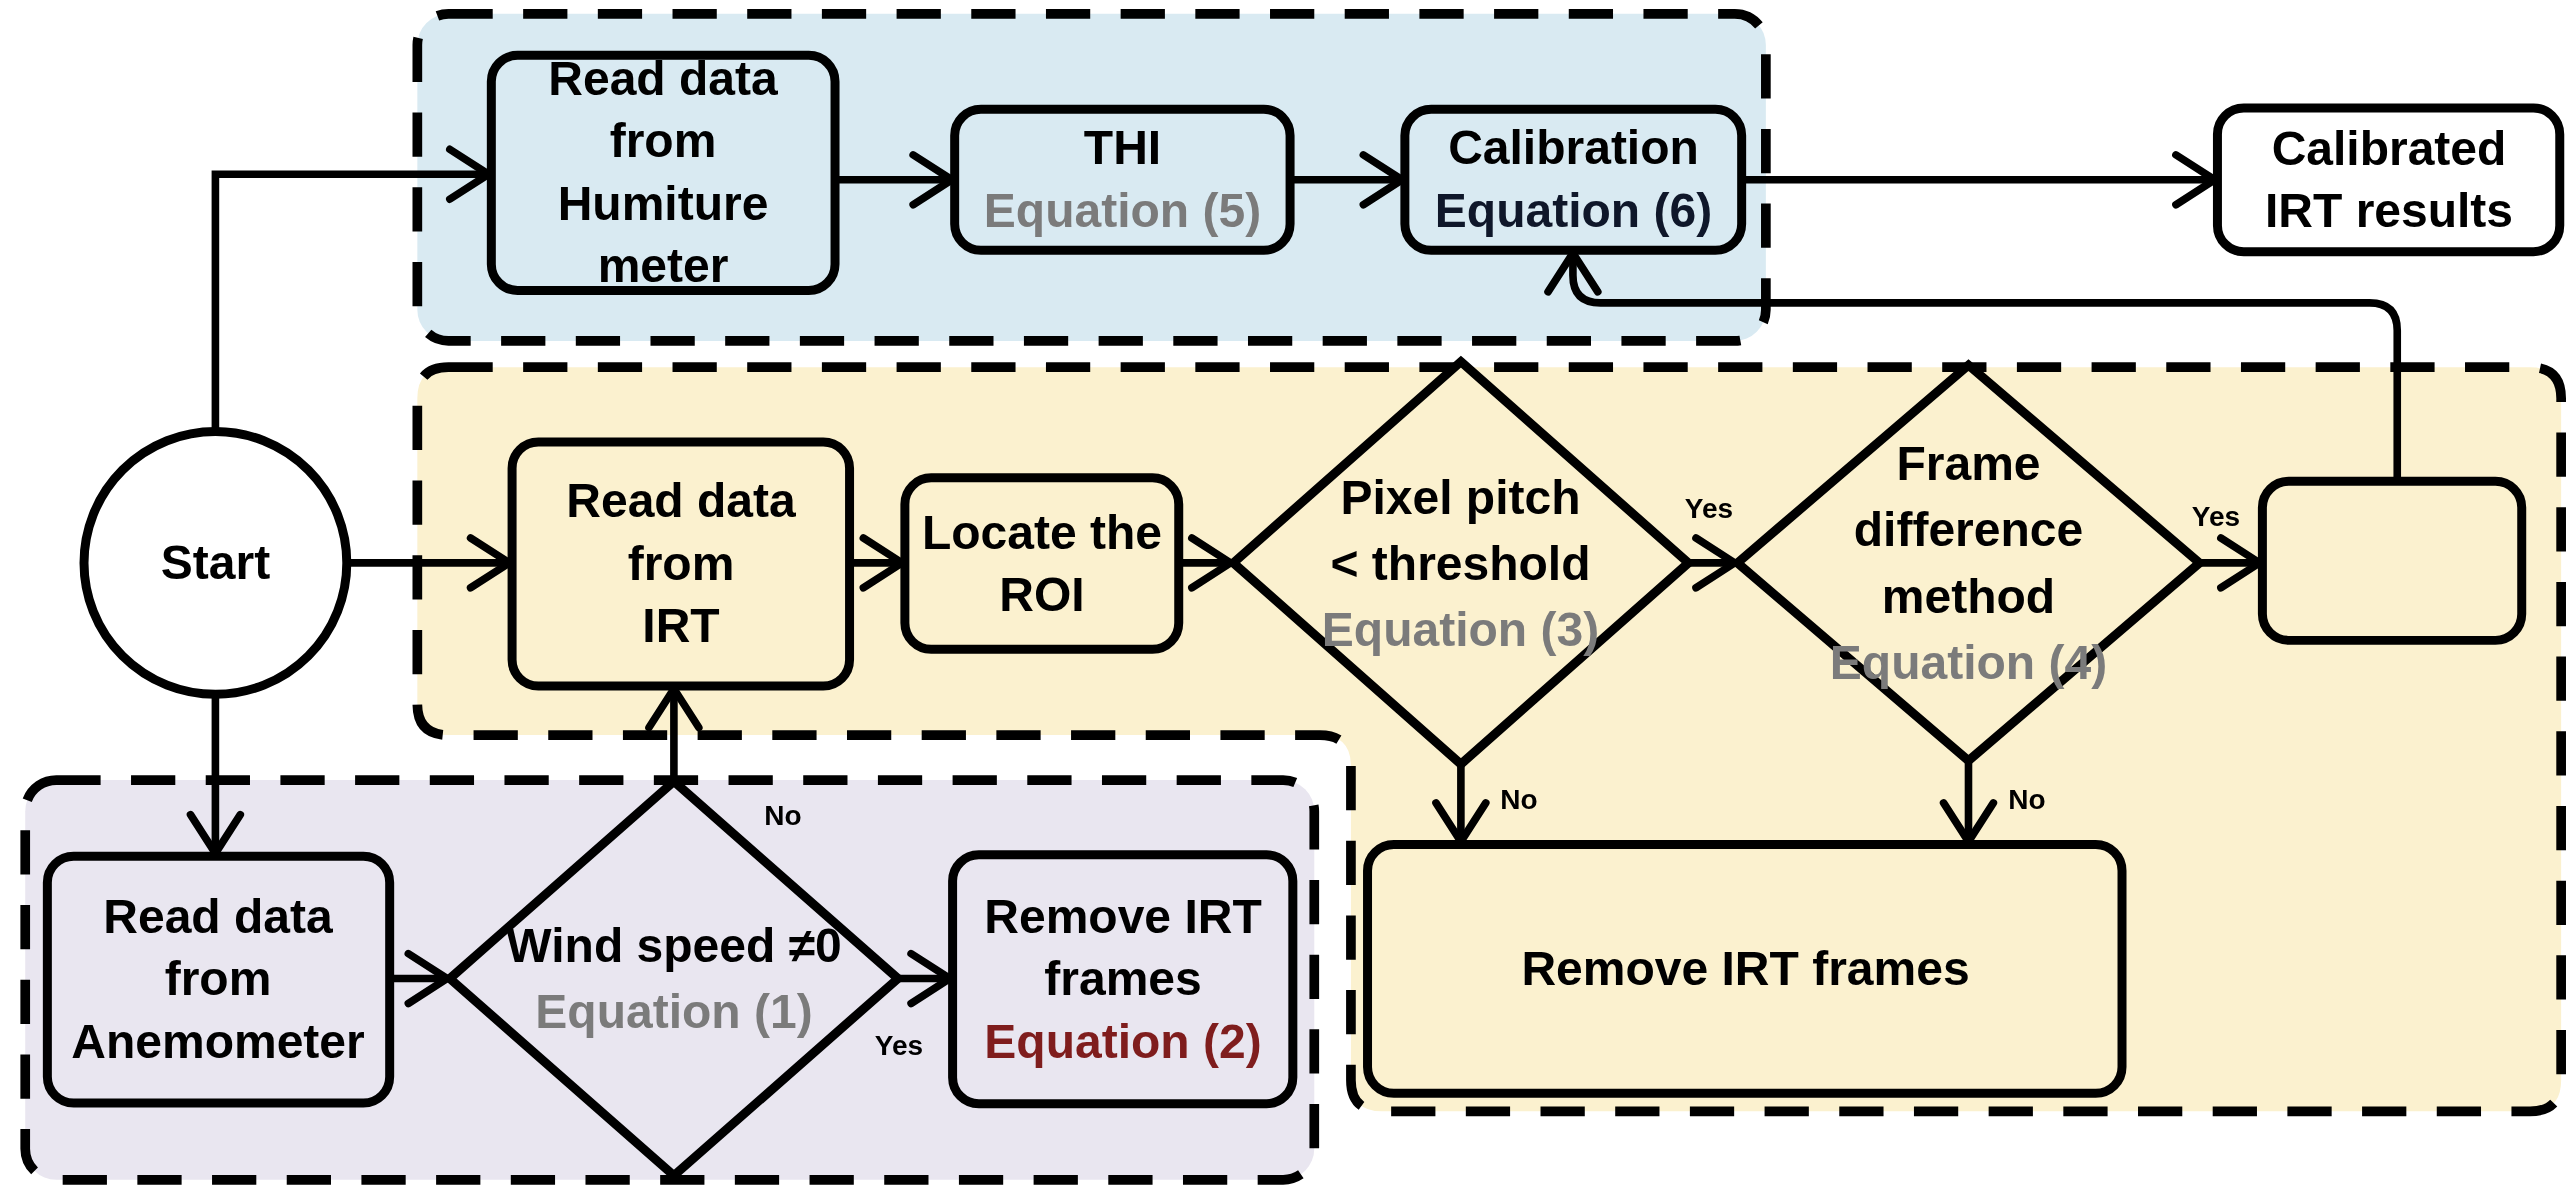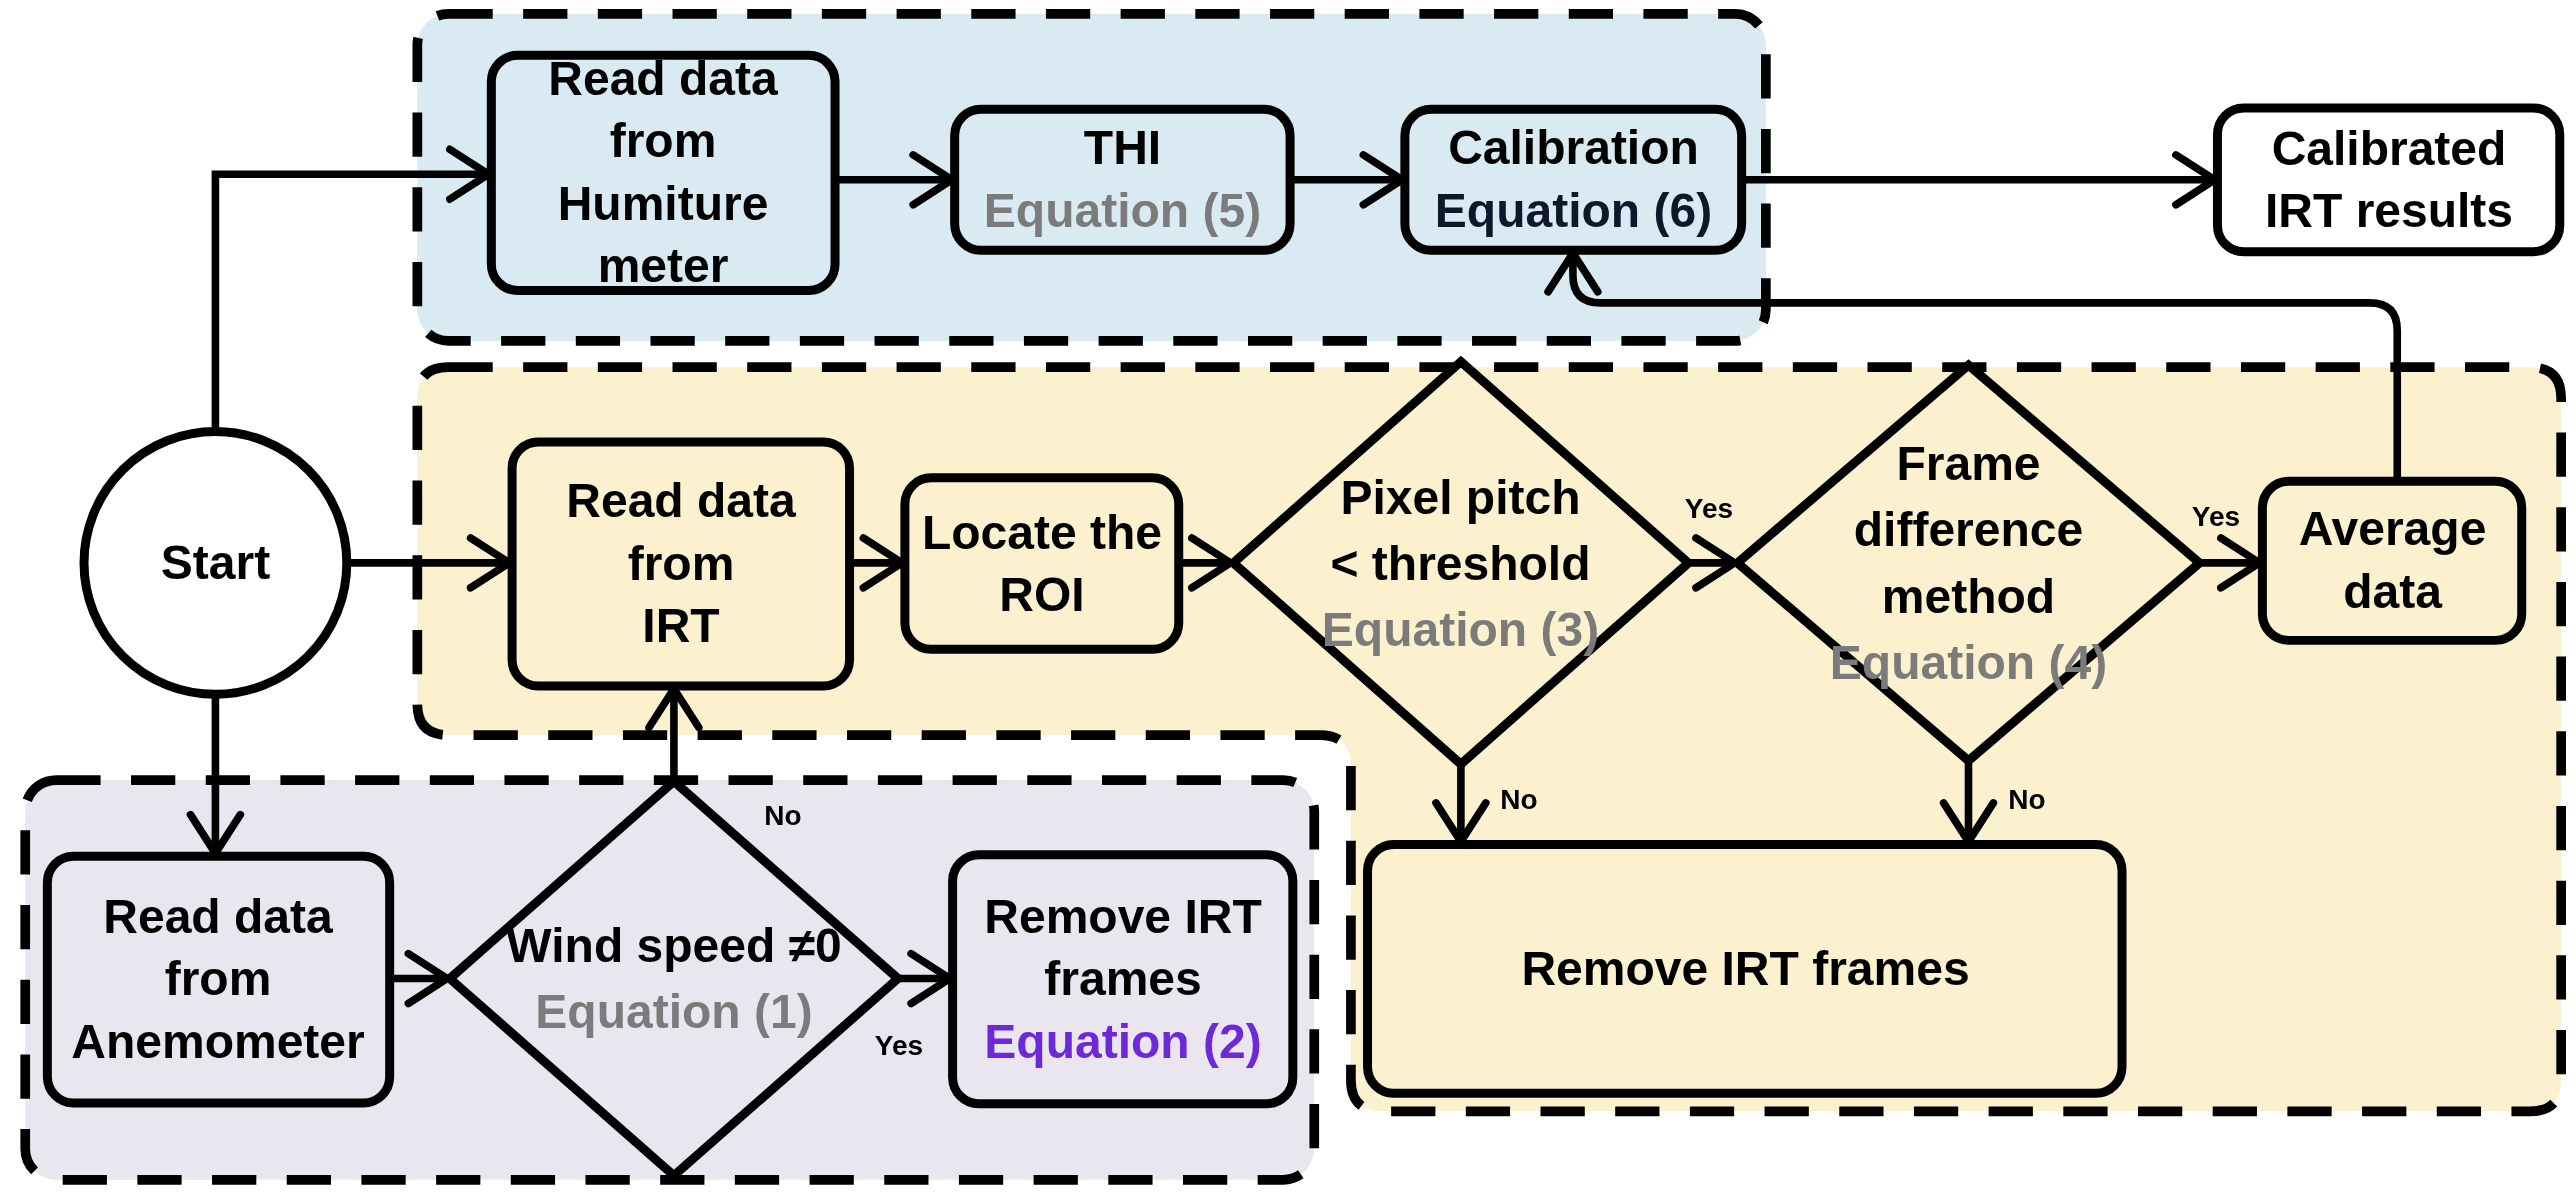--- a/index.html
+++ b/index.html
@@ -123,38 +123,36 @@
     <span class="eq" style="color: rgb(123, 123, 123);">Equation (3)</span>
   </div>
 
   <div class="lbl diamond" style="left:1775px;top:418px;width:387px;height:291px;">
     <span>Frame
 difference
 method</span>
     <span class="eq" style="color: rgb(123, 123, 123);">Equation (4)</span>
   </div>
 
-  <div class="lbl" style="left:2263px;top:481px;width:259px;height:159px;">Average
-data</div>
 
   <div class="lbl" style="left:1368px;top:845px;width:755px;height:249px;">Remove IRT frames</div>
 
   <div class="lbl" style="left:47px;top:856px;width:342px;height:247px;">Read data
 from
 Anemometer</div>
 
   <div class="lbl diamond" style="left:457px;top:896px;width:434px;height:166px;">
     <span>Wind speed ≠0</span>
     <span class="eq" style="color: rgb(123, 123, 123);">Equation (1)</span>
   </div>
 
   <div class="lbl" style="left:953px;top:855px;width:340px;height:249px;">
     <span>Remove IRT
 frames</span>
-    <span class="eq" style="color: #6d28d9;">Equation (2)</span>
+    <span class="eq" style="color: #7f1d1d;">Equation (2)</span>
   </div>
 
   <div class="tag" style="left:1709px;top:509px;">Yes</div>
   <div class="tag" style="left:2216px;top:517px;">Yes</div>
   <div class="tag" style="left:1519px;top:800px;">No</div>
   <div class="tag" style="left:2027px;top:800px;">No</div>
   <div class="tag" style="left:783px;top:816px;">No</div>
   <div class="tag" style="left:899px;top:1046px;">Yes</div>
 
 </div>

